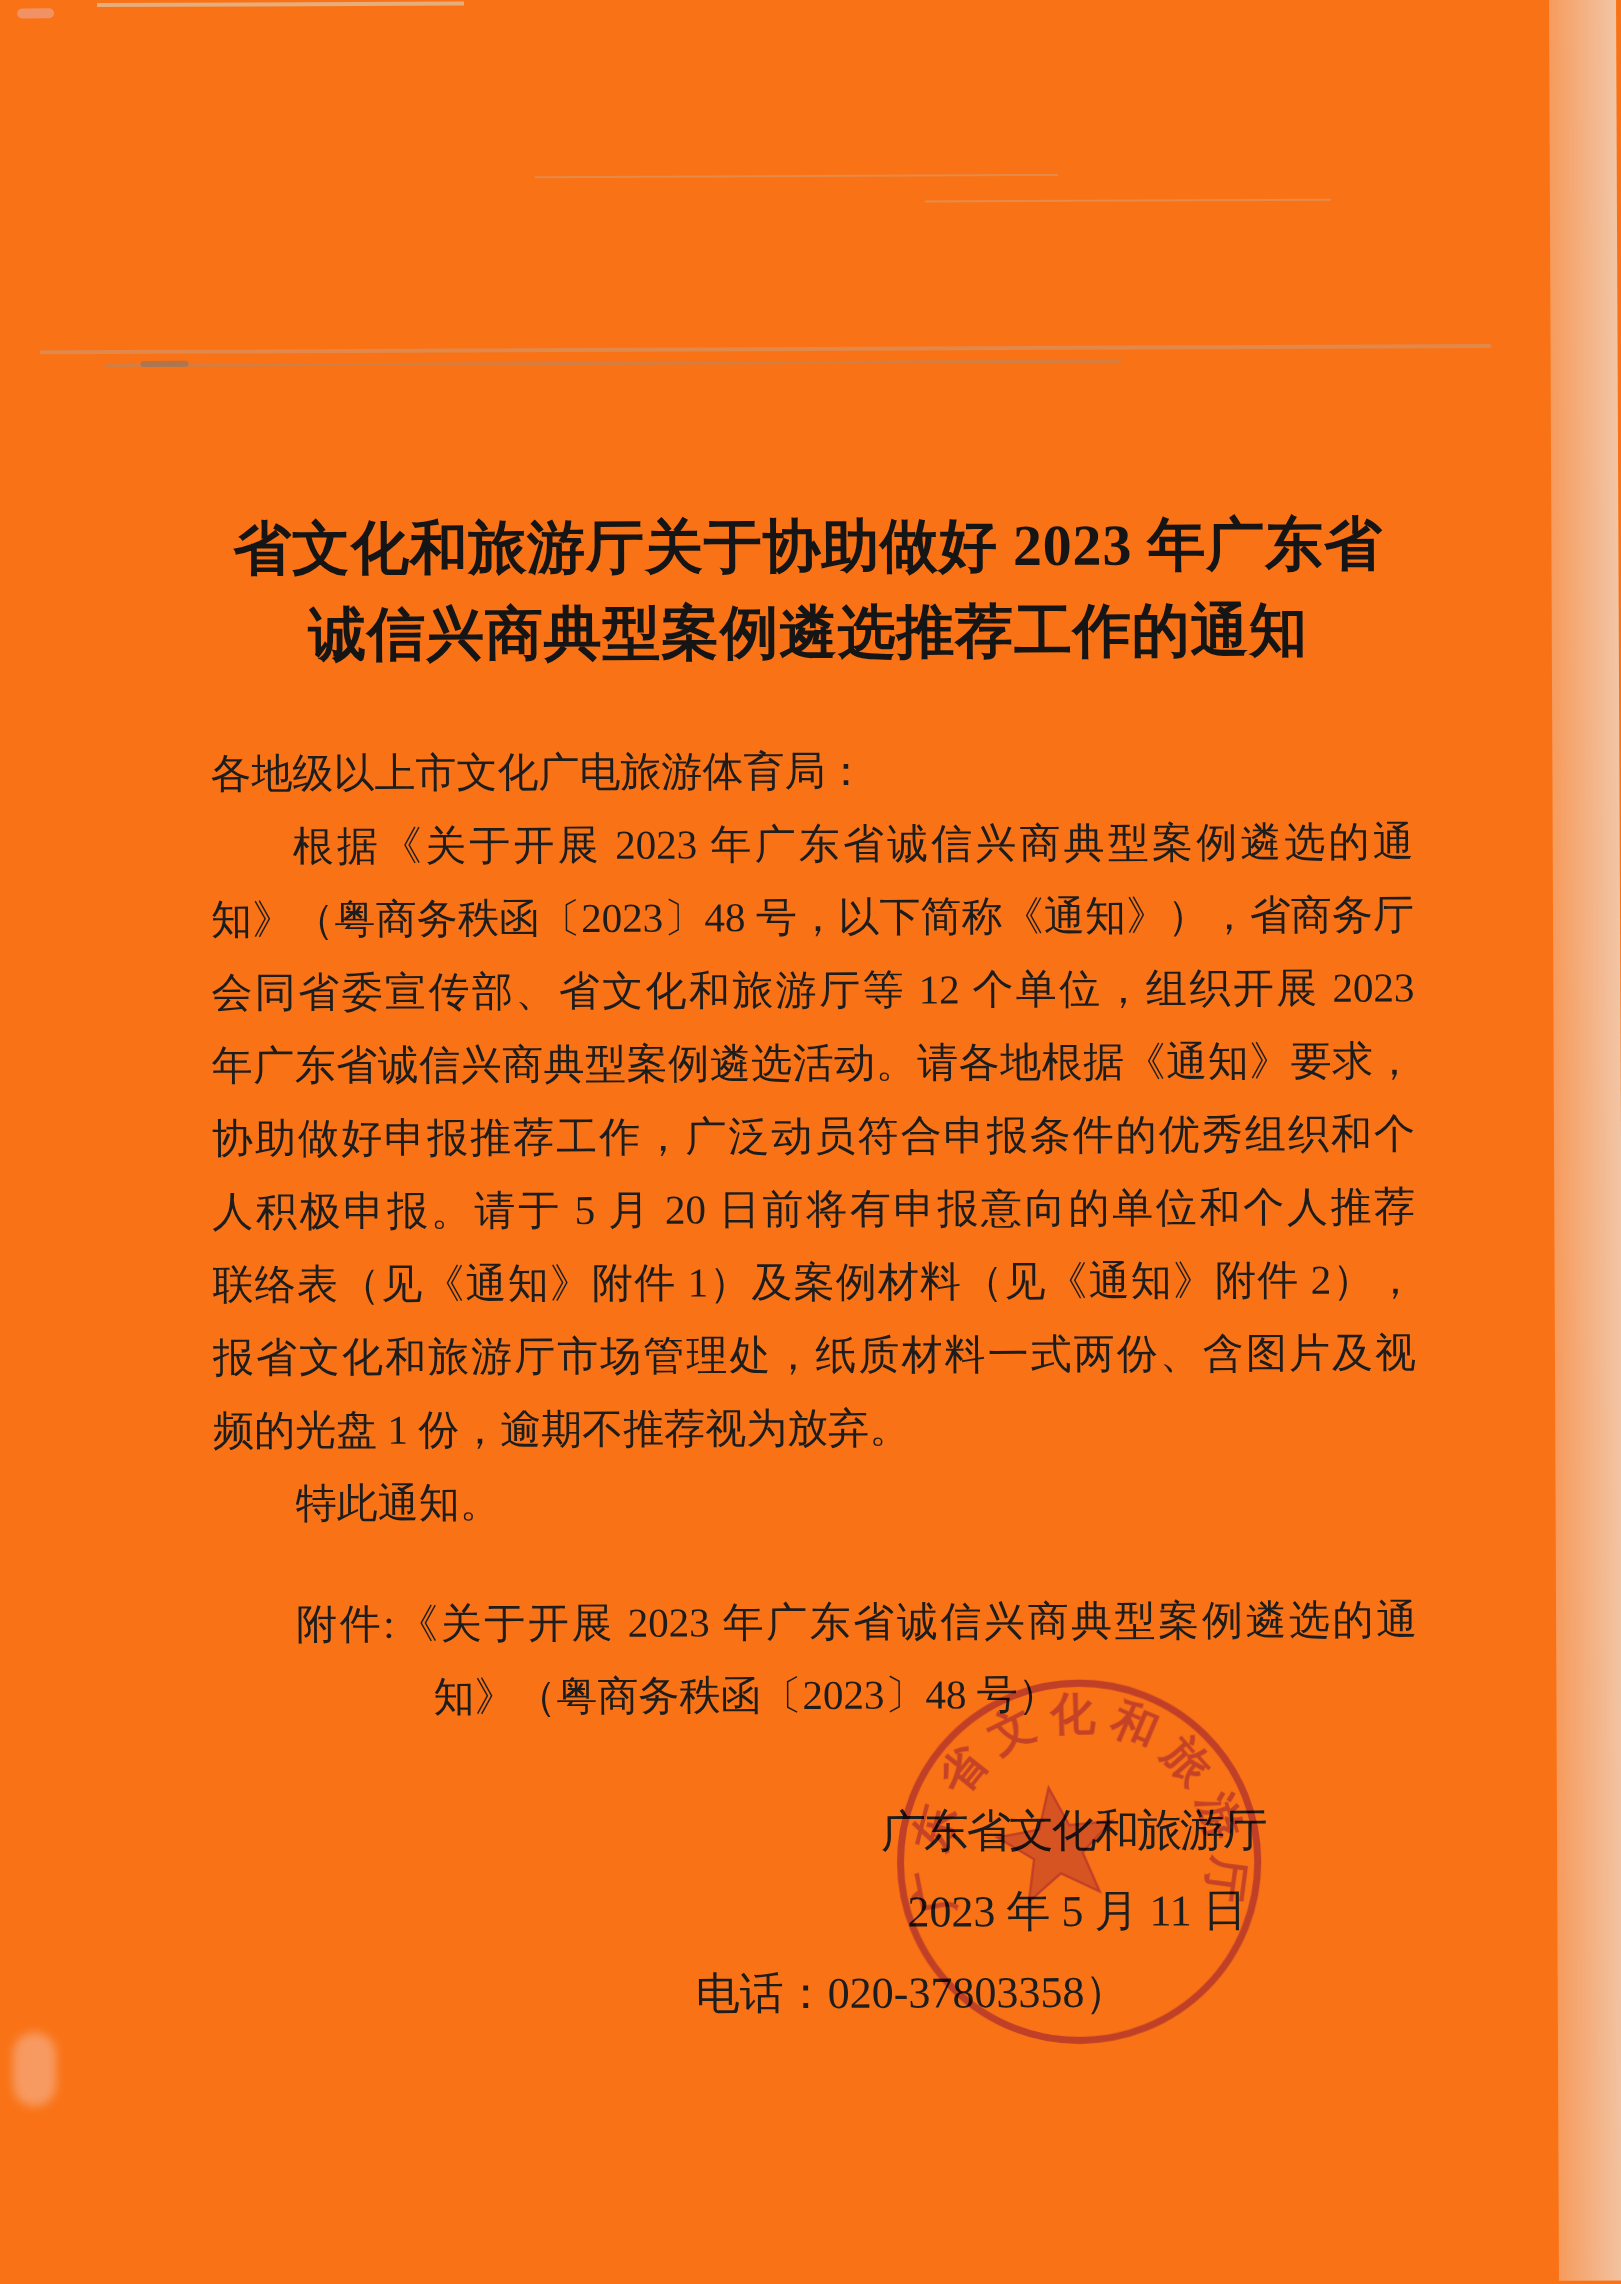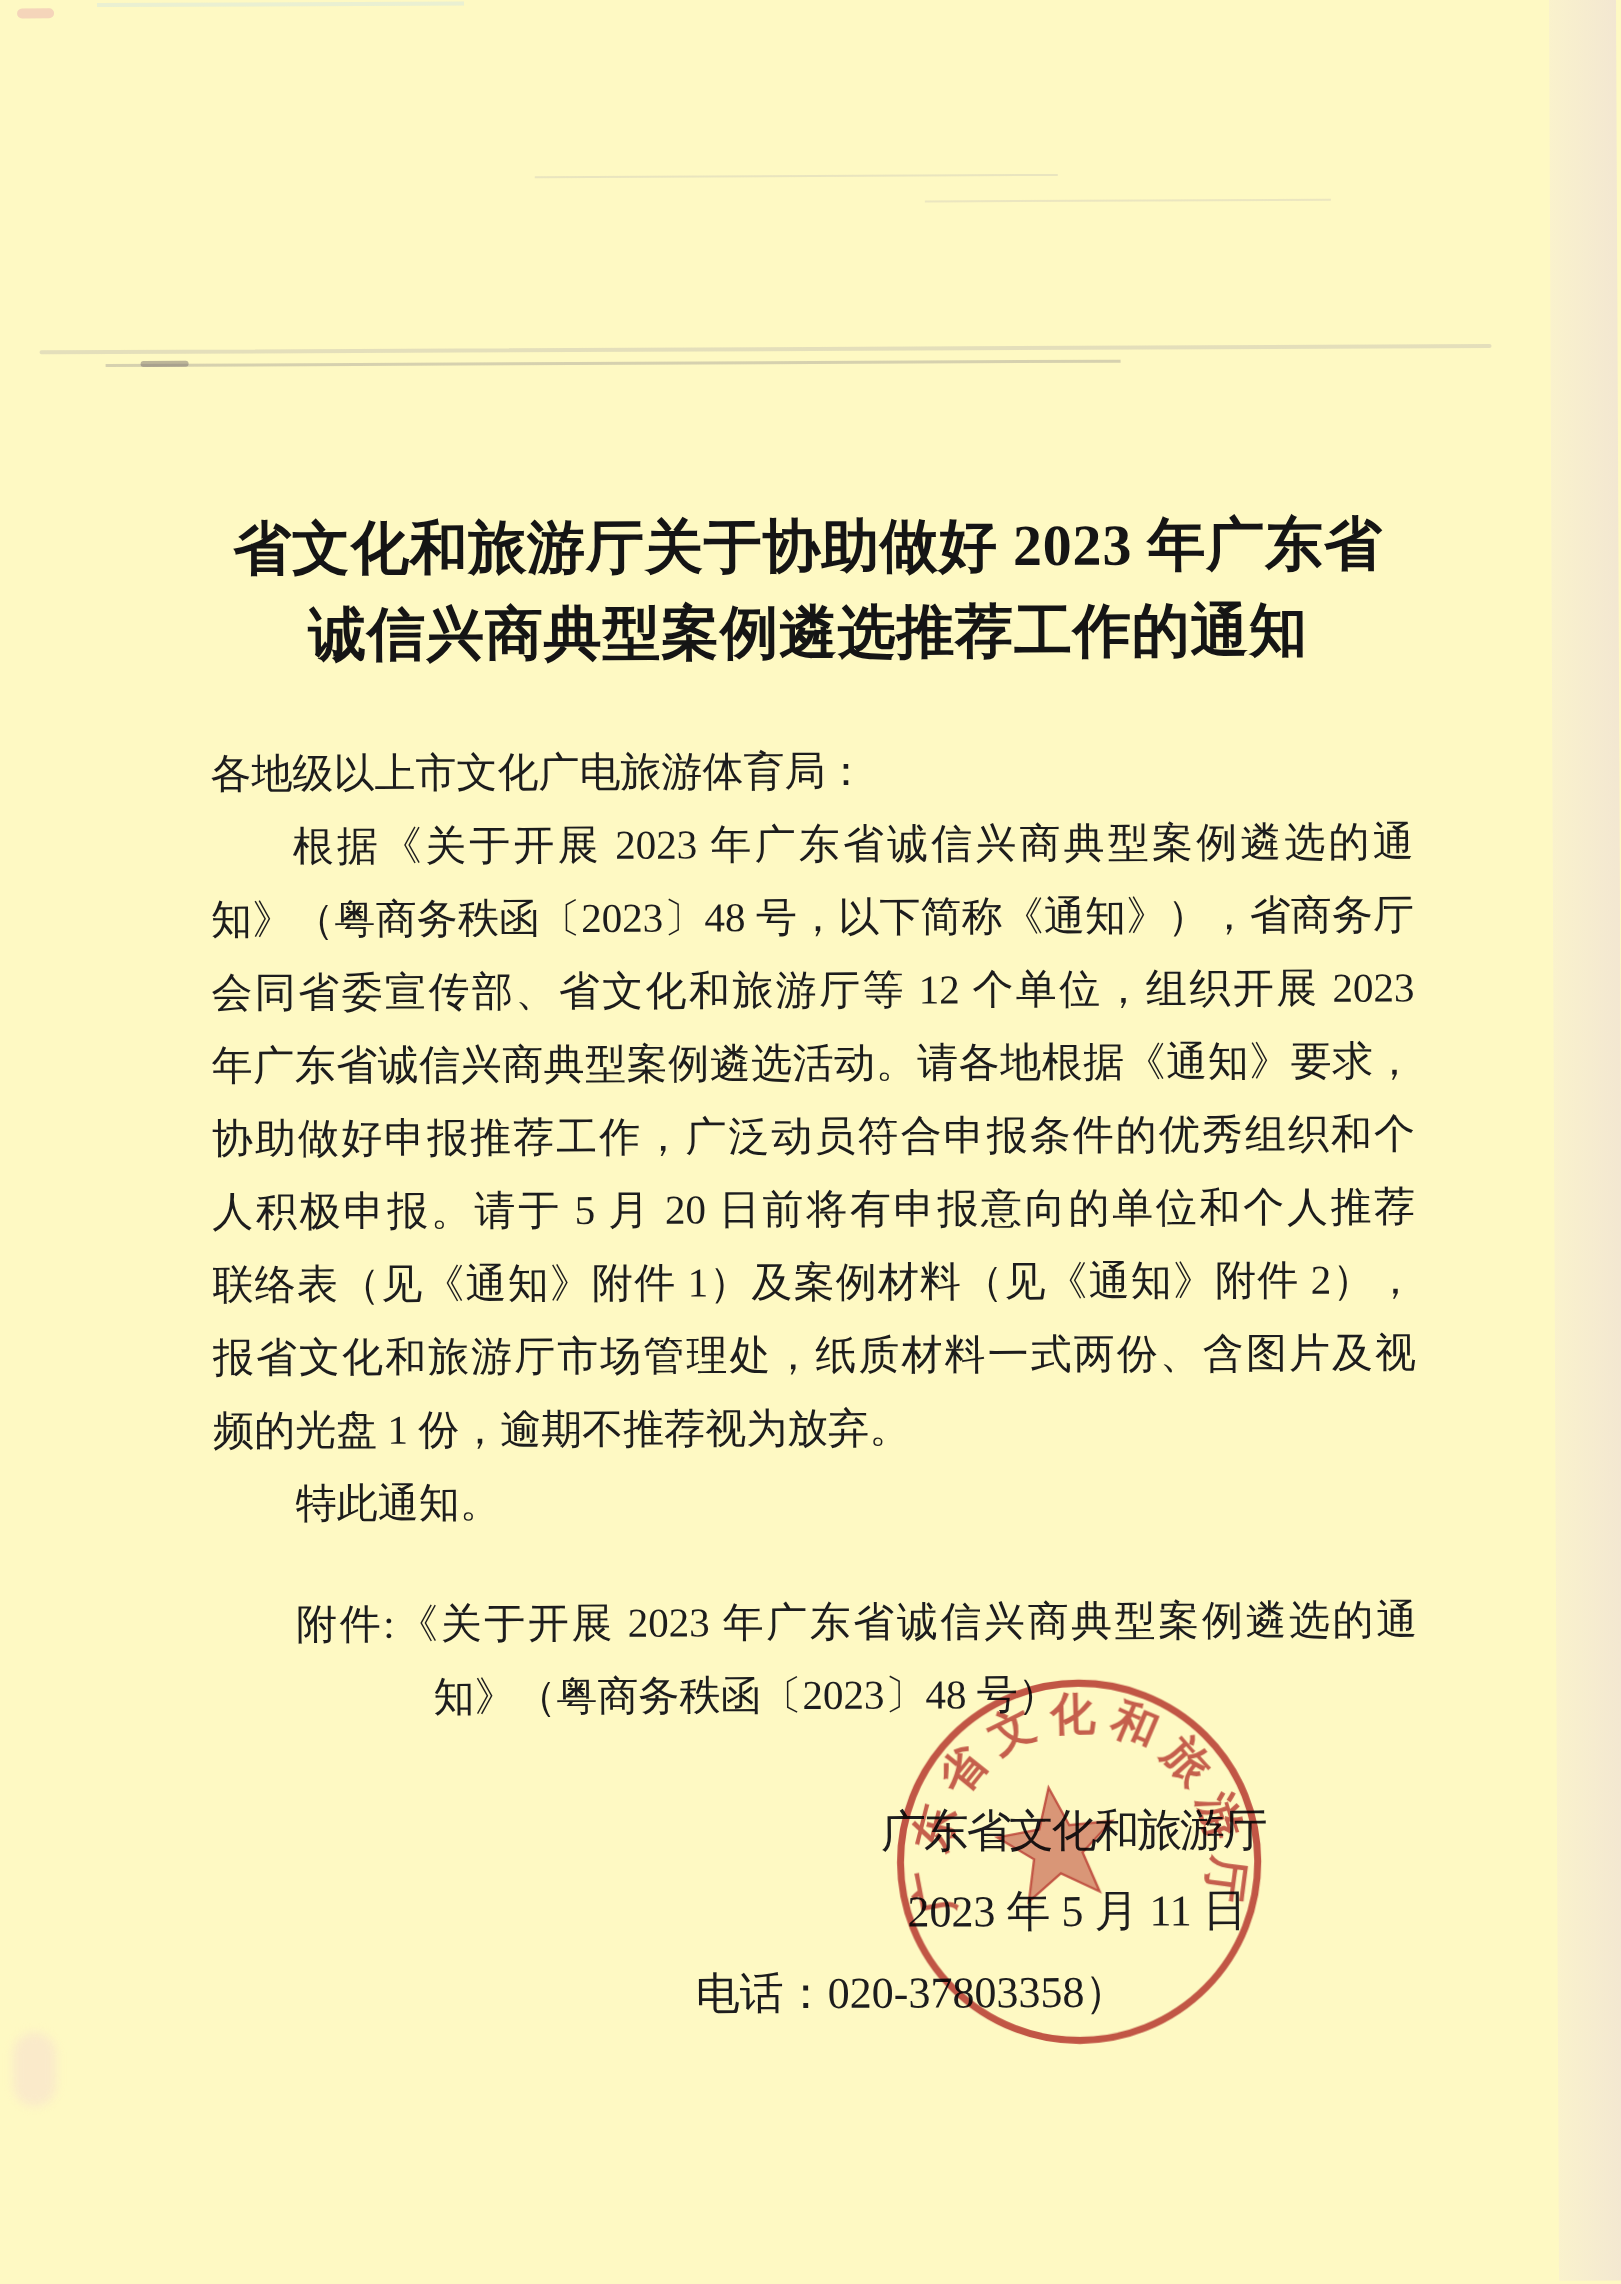--- a/index.html
+++ b/index.html
@@ -3,21 +3,21 @@
 <meta charset="utf-8">
 <style>
   html,body{margin:0;padding:0;}
   body{
     width:1621px;height:2284px;
     background:#fdfdfc;
     font-family:"Liberation Serif","DejaVu Serif",serif;
     color:#1f1f1f;
     overflow:hidden;
   }
-  .page{position:relative;width:1621px;height:2284px;background:#fef9c3;}
+  .page{position:relative;width:1621px;height:2284px;background:#f97316;}
   .scan{position:absolute;inset:0;transform:rotate(-0.25deg);}
 
   
   .artifact{position:absolute;pointer-events:none;}
   .a-topband{top:0;left:102px;width:367px;height:3.9px;background:rgba(214,231,225,0.5);}
   .a-smudge-tl{top:4.7px;left:22px;width:37px;height:10px;border-radius:5.5px;background:rgba(236,178,178,0.5);}
   .a-s3{top:175px;left:539px;width:523px;height:2.3px;background:rgba(190,186,184,0.32);}
   .a-s4{top:201px;left:929px;width:406px;height:2.3px;background:rgba(195,190,188,0.32);}
   .a-s1{top:347px;left:43px;width:1452px;height:3.9px;border-radius:2.3px;background:rgba(180,175,172,0.35);}
   .a-s2{top:361px;left:109px;width:1015px;height:3.1px;background:rgba(150,145,142,0.38);}

